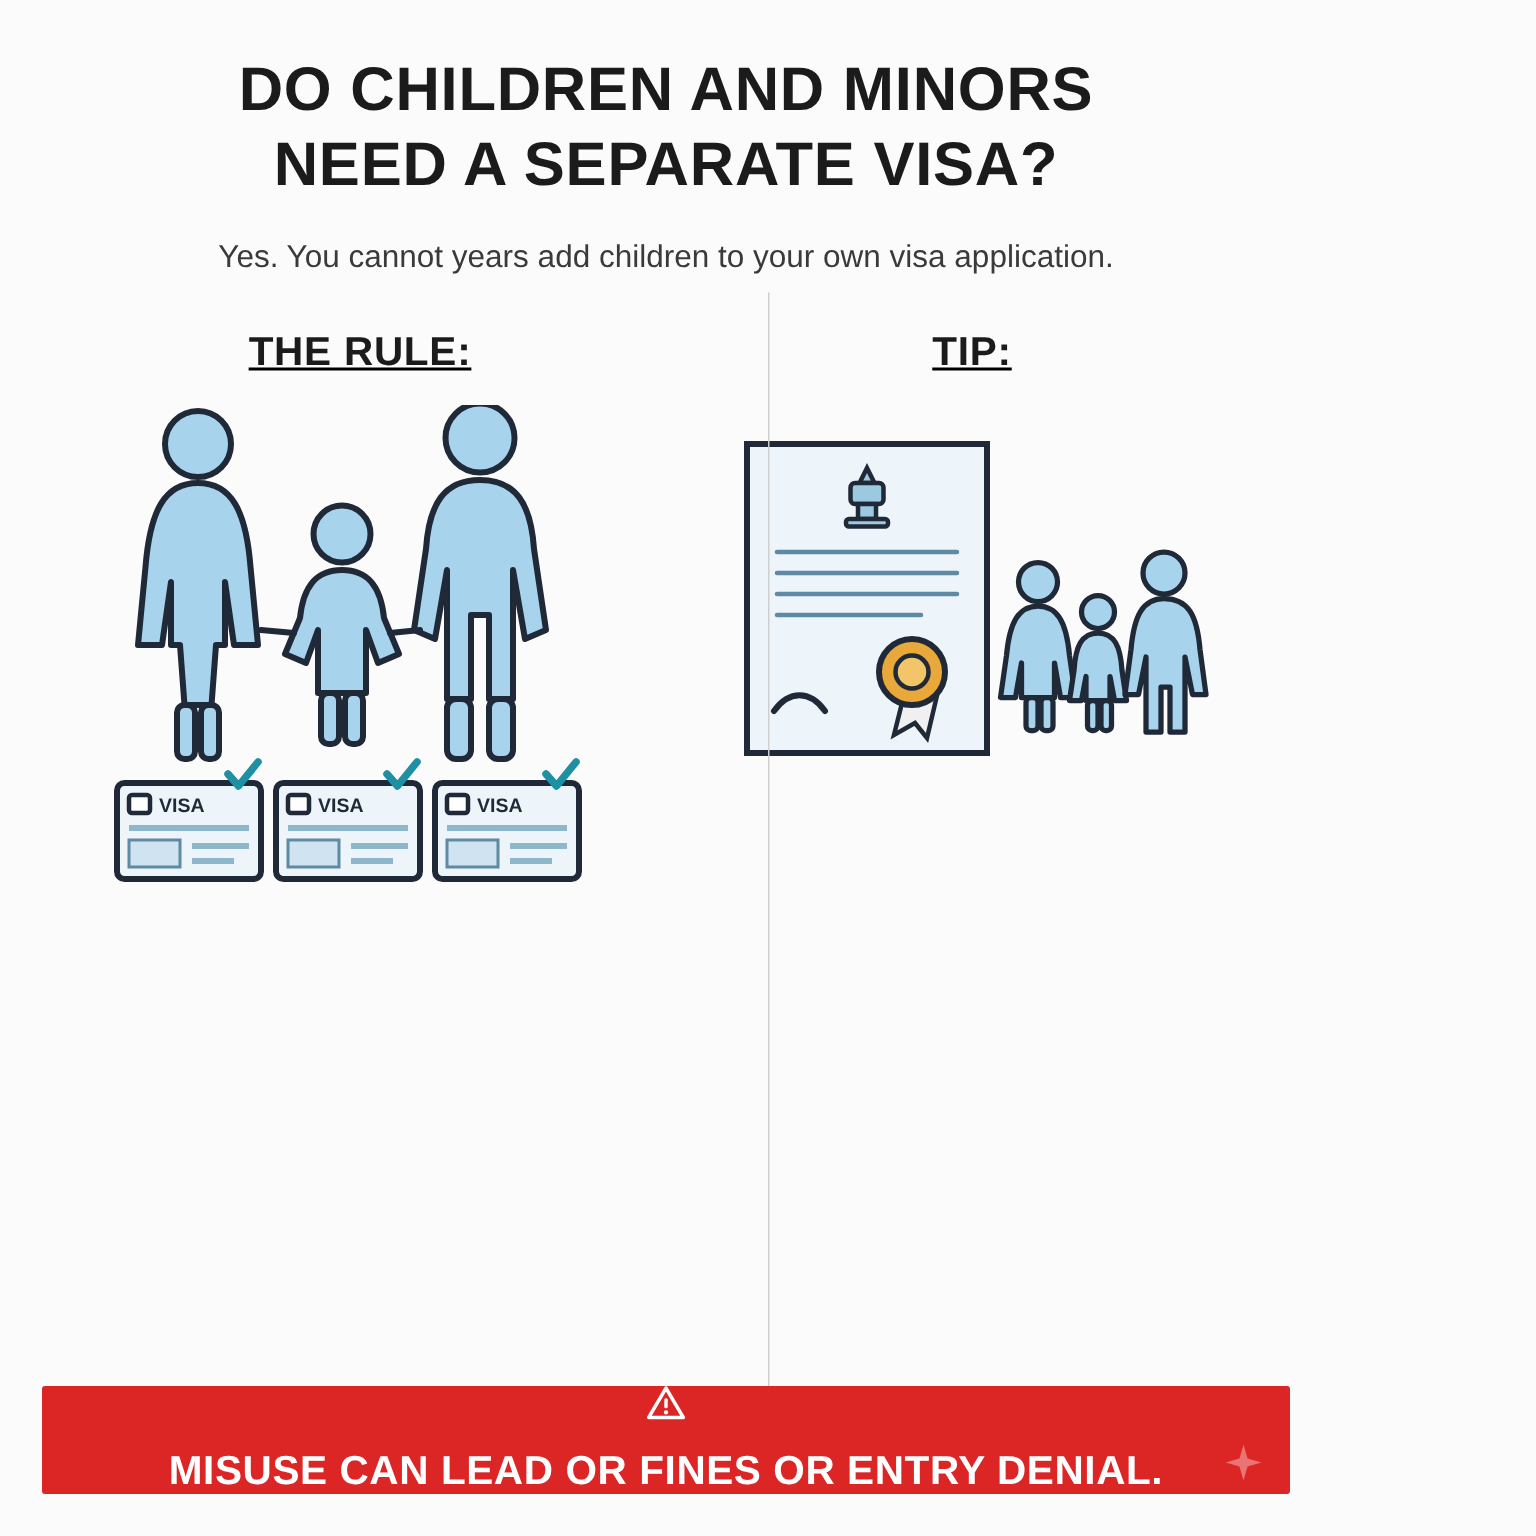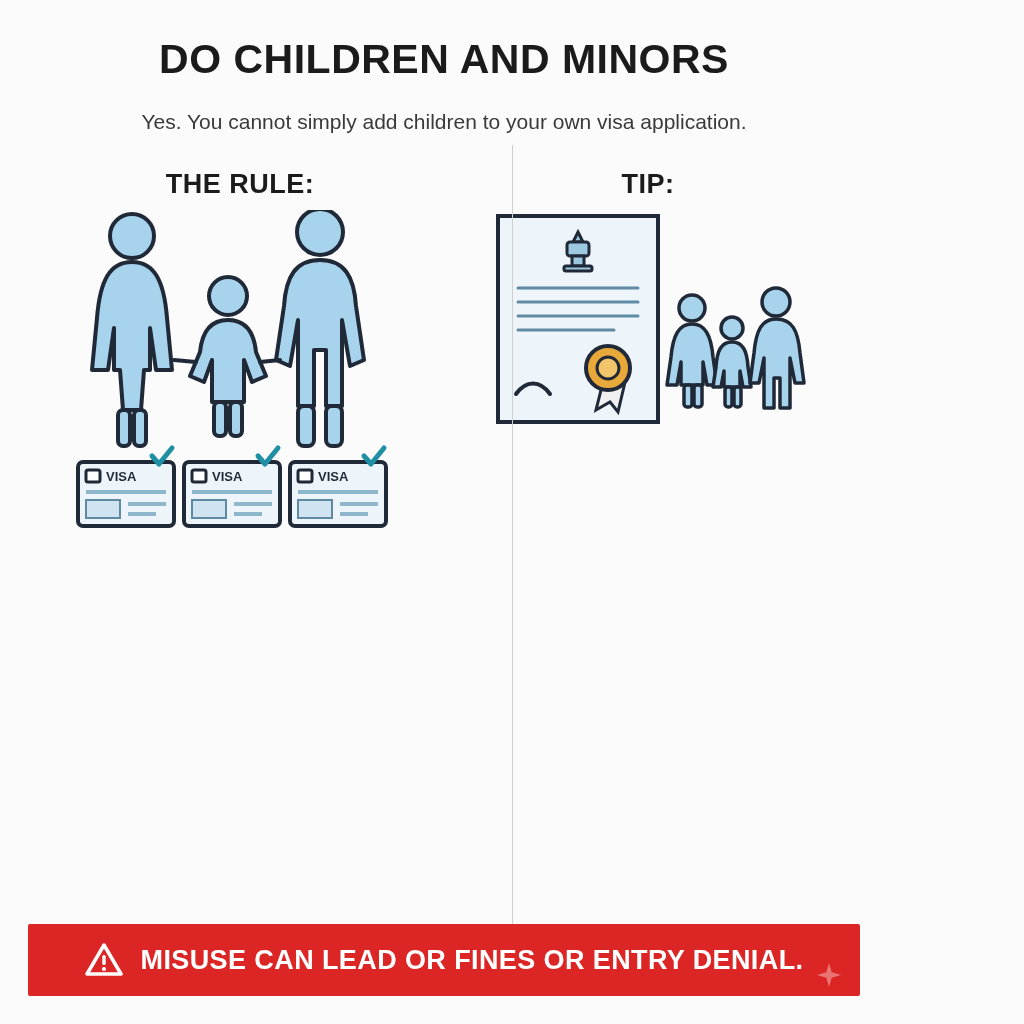--- a/index.html
+++ b/index.html
@@ -59,33 +59,34 @@
     width: 1px;
     background: #cfcfcf;
   }
   .col {
     width: 50%;
     box-sizing: border-box;
     display: flex;
     flex-direction: column;
     align-items: center;
     padding: 0 26px;
+    text-decoration: underline;
   }
   .col-title {
     font-size: 27px;
     font-weight: bold;
     color: #1b1b1b;
     letter-spacing: 0.5px;
     text-transform: uppercase;
     margin-bottom: 10px;
   }
   .art {
     flex: 0 0 auto;
     display: flex;
-    align-items: flex-start;
+    align-items: flex-end;
     justify-content: center;
     height: 330px;
   }
   .col-text {
     margin-top: 14px;
     font-size: 21px;
     line-height: 1.46;
     color: #303030;
     text-align: center;
     max-width: 390px;
@@ -96,20 +97,21 @@
     left: 28px;
     right: 28px;
     bottom: 28px;
     height: 72px;
     background: #dc2626;
     display: flex;
     align-items: center;
     justify-content: center;
     gap: 18px;
     border-radius: 2px;
+    flex-direction: column;
   }
   .banner-text {
     color: #ffffff;
     font-size: 27px;
     font-weight: bold;
     letter-spacing: 0.4px;
     text-transform: uppercase;
   }
   .warn-icon { display: block; }
   .spark {
@@ -122,22 +124,23 @@
   }
 </style>
 </head>
 <body>
 
 <div class="poster">
 
   <div class="header">
     <h1 class="title">
       <span>DO CHILDREN AND MINORS</span><br>
+      <span>NEED A SEPARATE VISA?</span>
     </h1>
-    <div class="subtitle">Yes. You cannot simply add children to your own visa application.</div>
+    <div class="subtitle">Yes. You cannot years add children to your own visa application.</div>
   </div>
 
   <div class="columns">
     <div class="divider"></div>
 
     <div class="col">
       <div class="col-title">THE RULE:</div>
 
       <div class="art">
         <svg width="340" height="320" viewBox="0 0 340 320">

